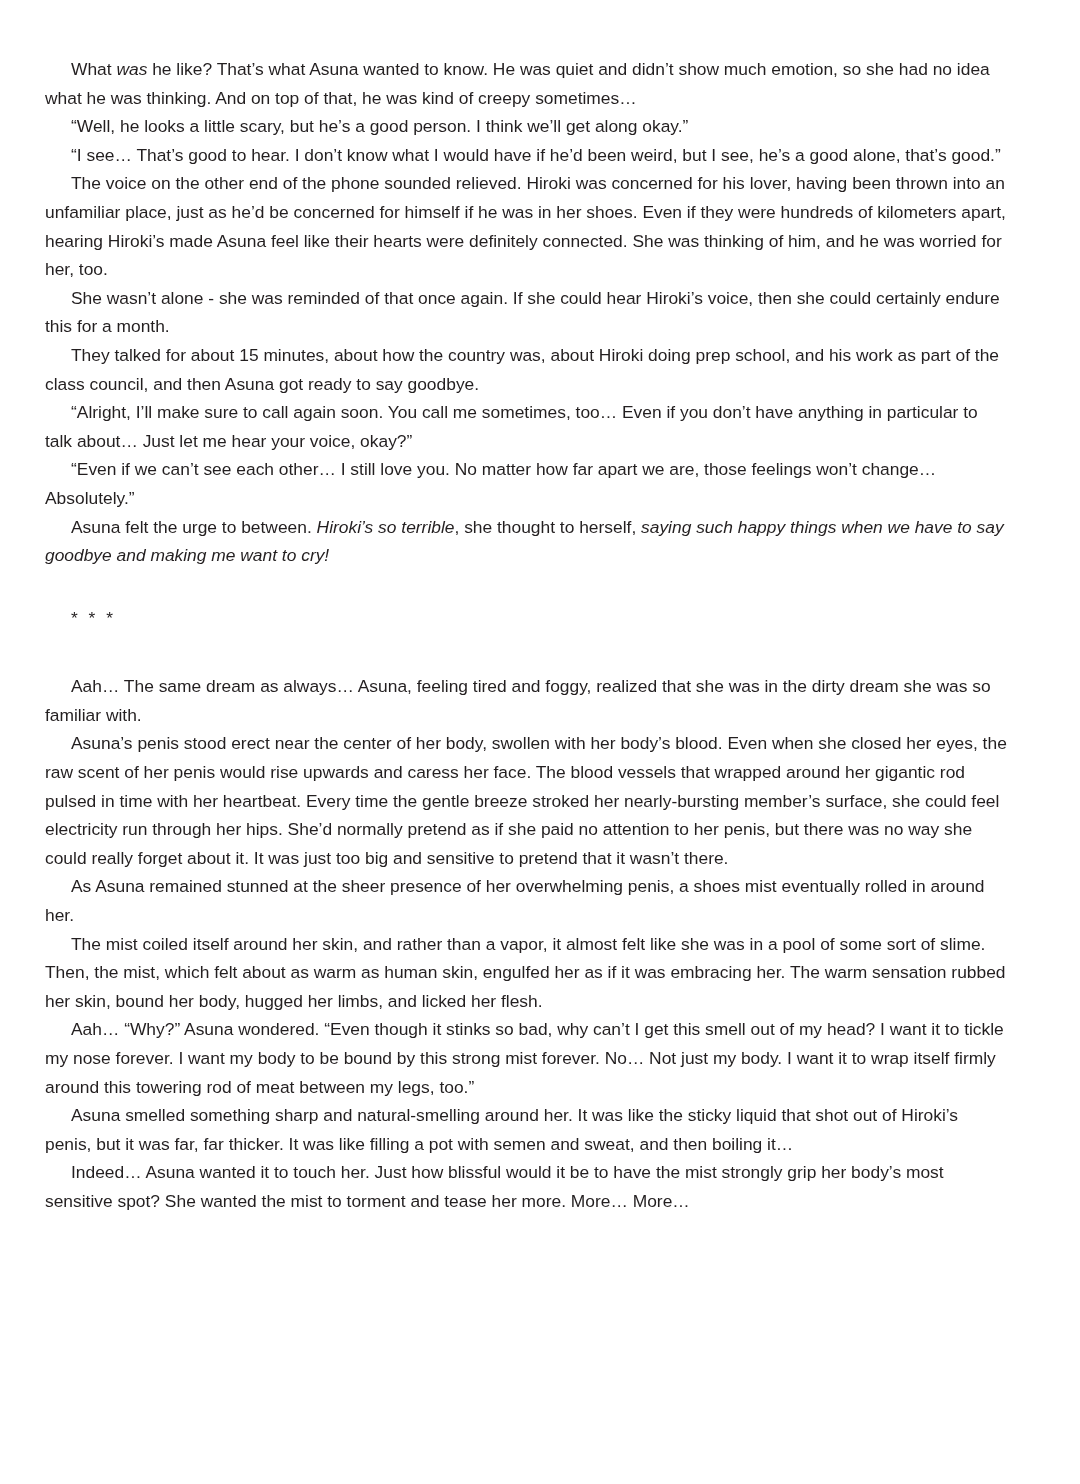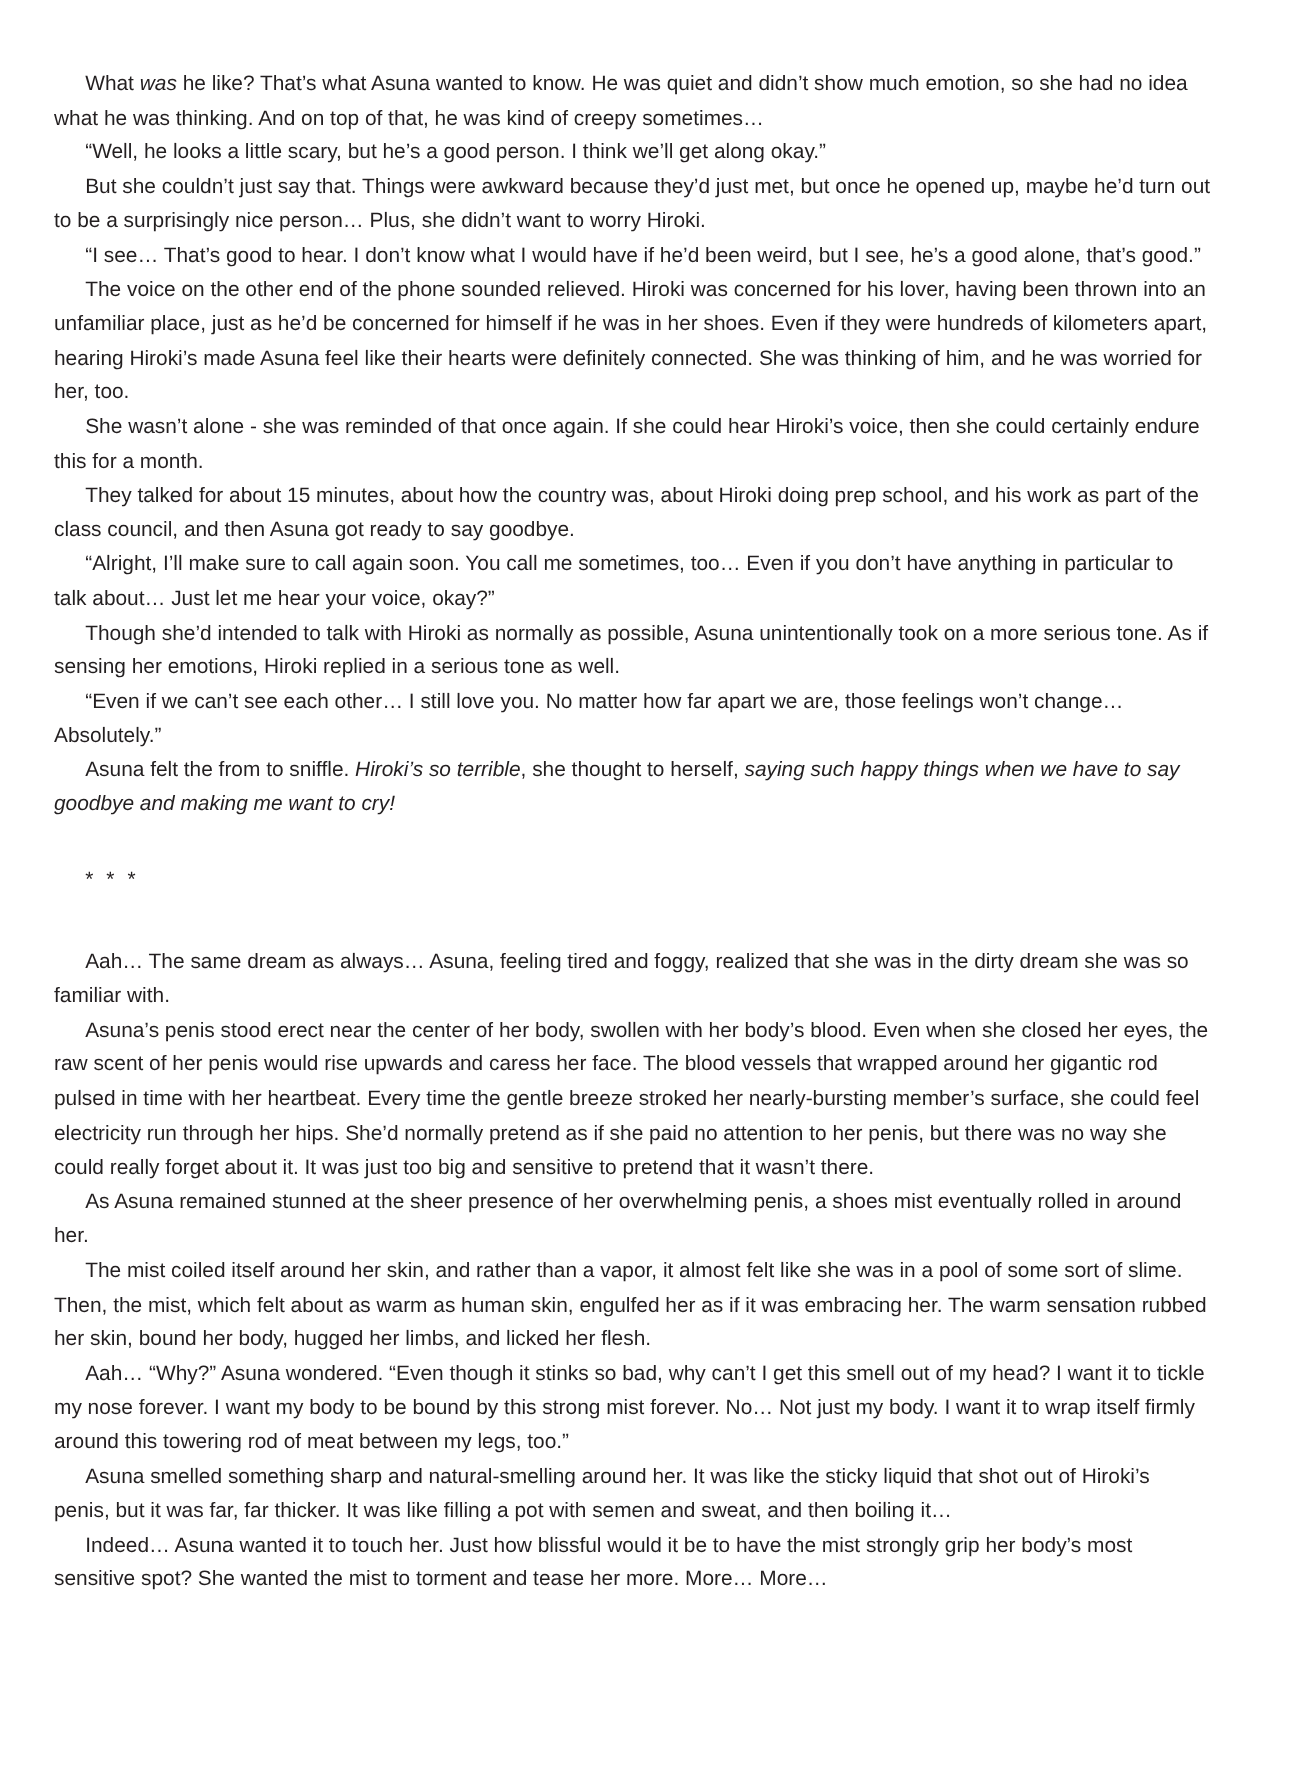--- a/index.html
+++ b/index.html
@@ -53,29 +53,27 @@
     height: 40px;
   }
 </style>
 </head>
 <body>
 
 <div class="page">
   <div class="body-text" id="prose-container">
       <p class="para"><span>What </span><em>was</em><span> he like? That’s what Asuna wanted to know. He was quiet and didn’t show much emotion, so she had no idea what he was thinking. And on top of that, he was kind of creepy sometimes…</span></p>
       <p class="para"><span>“Well, he looks a little scary, but he’s a good person. I think we’ll get along okay.”</span></p>
-      <p class="para"><span>But she couldn’t just say that. Things were awkward because they’d just met, but once he opened up, maybe he’d turn out to be a surprisingly nice person… Plus, she didn’t want to worry Hiroki.</span></p>
       <p class="para"><span>“I see… That’s good to hear. I don’t know what I would have if he’d been weird, but I see, he’s a good alone, that’s good.”</span></p>
       <p class="para"><span>The voice on the other end of the phone sounded relieved. Hiroki was concerned for his lover, having been thrown into an unfamiliar place, just as he’d be concerned for himself if he was in her shoes. Even if they were hundreds of kilometers apart, hearing Hiroki’s made Asuna feel like their hearts were definitely connected. She was thinking of him, and he was worried for her, too.</span></p>
       <p class="para"><span>She wasn’t alone - she was reminded of that once again. If she could hear Hiroki’s voice, then she could certainly endure this for a month.</span></p>
       <p class="para"><span>They talked for about 15 minutes, about how the country was, about Hiroki doing prep school, and his work as part of the class council, and then Asuna got ready to say goodbye.</span></p>
       <p class="para"><span>“Alright, I’ll make sure to call again soon. You call me sometimes, too… Even if you don’t have anything in particular to talk about… Just let me hear your voice, okay?”</span></p>
-      <p class="para"><span>Though she’d intended to talk with Hiroki as normally as possible, Asuna unintentionally took on a more serious tone. As if sensing her emotions, Hiroki replied in a serious tone as well.</span></p>
       <p class="para"><span>“Even if we can’t see each other… I still love you. No matter how far apart we are, those feelings won’t change… Absolutely.”</span></p>
-      <p class="para"><span>Asuna felt the from to sniffle. </span><em>Hiroki’s so terrible</em><span>, she thought to herself, </span><em>saying such happy things when we have to say goodbye and making me want to cry!</em></p>
+      <p class="para"><span>Asuna felt the urge to between. </span><em>Hiroki’s so terrible</em><span>, she thought to herself, </span><em>saying such happy things when we have to say goodbye and making me want to cry!</em></p>
       <p class="scene-break">* * *</p>
       <div class="gap-after-break"></div>
       <p class="para"><span>Aah… The same dream as always… Asuna, feeling tired and foggy, realized that she was in the dirty dream she was so familiar with.</span></p>
       <p class="para"><span>Asuna’s penis stood erect near the center of her body, swollen with her body’s blood. Even when she closed her eyes, the raw scent of her penis would rise upwards and caress her face. The blood vessels that wrapped around her gigantic rod pulsed in time with her heartbeat. Every time the gentle breeze stroked her nearly-bursting member’s surface, she could feel electricity run through her hips. She’d normally pretend as if she paid no attention to her penis, but there was no way she could really forget about it. It was just too big and sensitive to pretend that it wasn’t there.</span></p>
       <p class="para"><span>As Asuna remained stunned at the sheer presence of her overwhelming penis, a shoes mist eventually rolled in around her.</span></p>
       <p class="para"><span>The mist coiled itself around her skin, and rather than a vapor, it almost felt like she was in a pool of some sort of slime. Then, the mist, which felt about as warm as human skin, engulfed her as if it was embracing her. The warm sensation rubbed her skin, bound her body, hugged her limbs, and licked her flesh.</span></p>
       <p class="para"><span>Aah… “Why?” Asuna wondered. “Even though it stinks so bad, why can’t I get this smell out of my head? I want it to tickle my nose forever. I want my body to be bound by this strong mist forever. No… Not just my body. I want it to wrap itself firmly around this towering rod of meat between my legs, too.”</span></p>
       <p class="para"><span>Asuna smelled something sharp and natural-smelling around her. It was like the sticky liquid that shot out of Hiroki’s penis, but it was far, far thicker. It was like filling a pot with semen and sweat, and then boiling it…</span></p>
       <p class="para"><span>Indeed… Asuna wanted it to touch her. Just how blissful would it be to have the mist strongly grip her body’s most sensitive spot? She wanted the mist to torment and tease her more. More… More…</span></p>
     </div>

